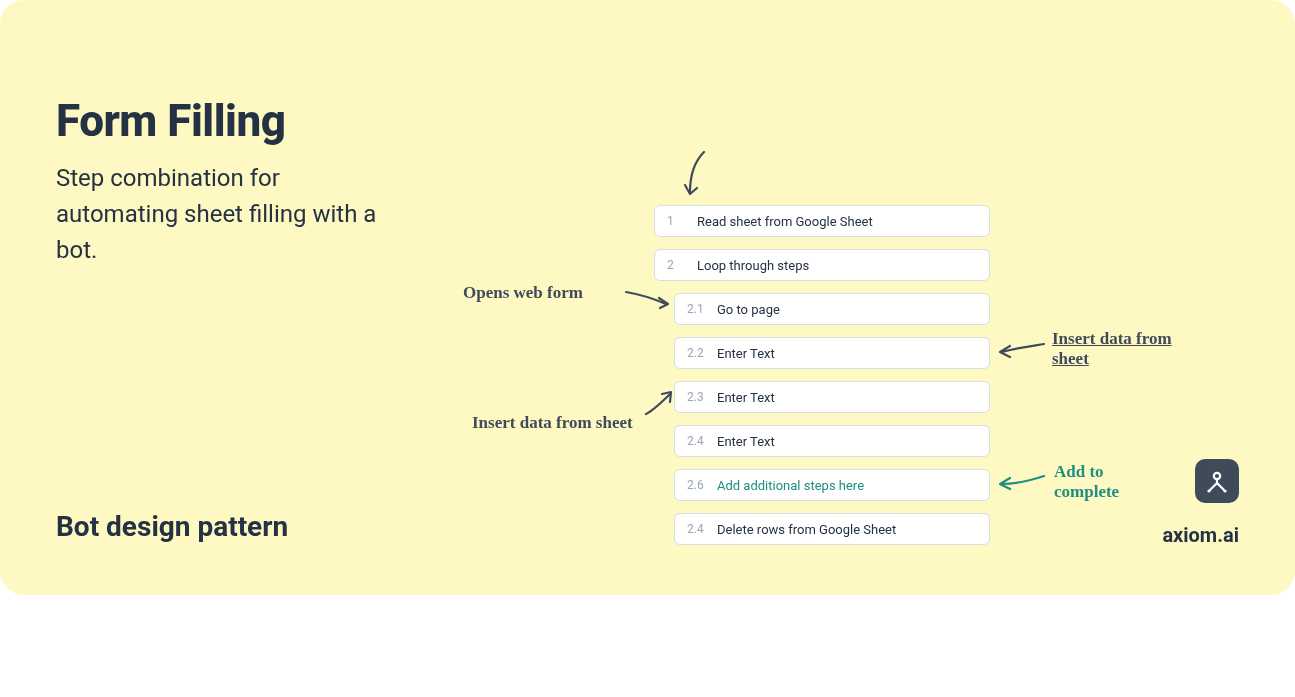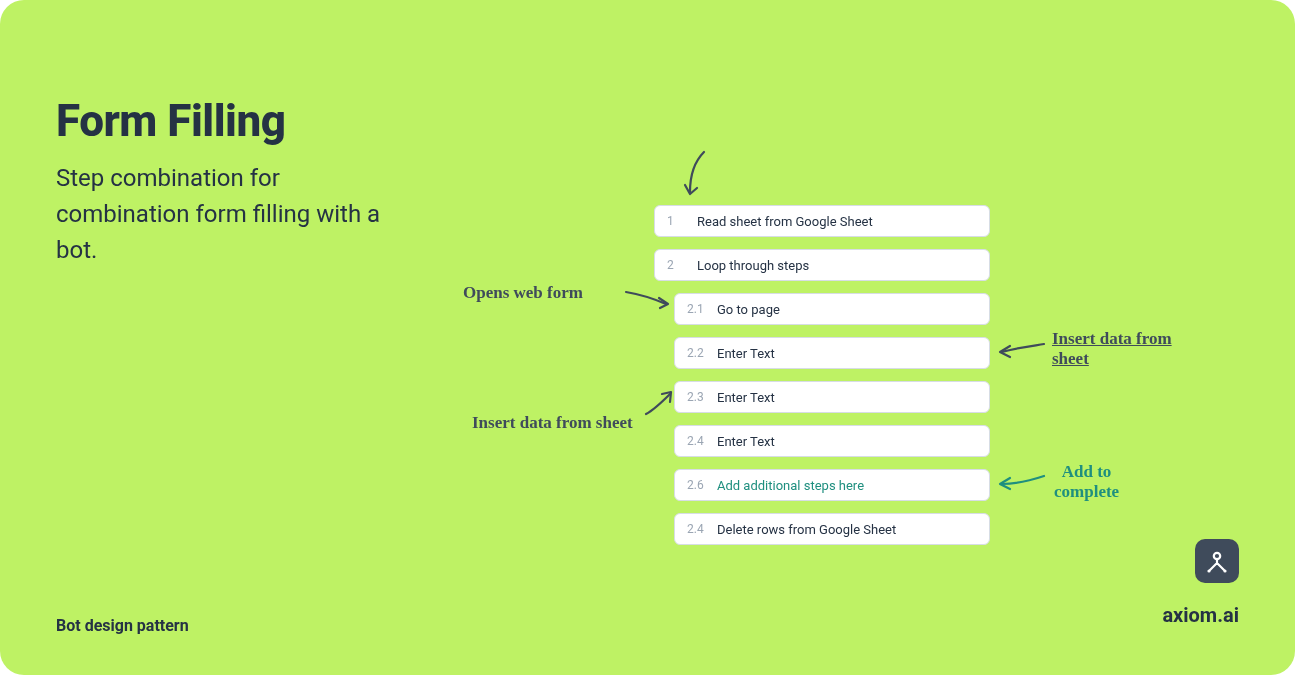--- a/index.html
+++ b/index.html
@@ -4,22 +4,22 @@
 <style>
   * { box-sizing: border-box; margin: 0; padding: 0; }
   html, body { width: 1295px; height: 697px; }
   body {
     font-family: -apple-system, BlinkMacSystemFont, "Segoe UI", Roboto, Helvetica, Arial, sans-serif;
     background: #fff;
   }
   .canvas {
     position: relative;
     width: 1295px;
-    height: 675px;
-    background: #bef264;
+    height: 595px;
+    background: #fef9c3;
     border-radius: 24px;
     overflow: hidden;
   }
   .title {
     position: absolute;
     left: 56px;
     top: 95px;
     font-size: 44px;
     font-weight: 800;
     color: #253244;
@@ -31,22 +31,22 @@
     top: 160px;
     width: 340px;
     font-size: 24px;
     font-weight: 400;
     line-height: 1.5;
     color: #253244;
   }
   .footer-label {
     position: absolute;
     left: 56px;
-    bottom: 40px;
-    font-size: 16px;
+    bottom: 52px;
+    font-size: 28px;
     font-weight: 700;
     color: #253244;
   }
   .brand {
     position: absolute;
     right: 56px;
     bottom: 48px;
     font-size: 20px;
     font-weight: 700;
     color: #253244;
@@ -92,30 +92,30 @@
   .step.accent .step-text { color: #1f8f7f; }
   .annot {
     position: absolute;
     font-family: "Segoe Script", "Comic Sans MS", "Bradley Hand", cursive;
     font-size: 17px;
     font-weight: 600;
     line-height: 1.2;
     color: #3f4b5b;
     white-space: pre-line;
   }
-  .annot.accent { color: #1f8f7f; text-align: center; }
+  .annot.accent { color: #1f8f7f; }
   .arrow { position: absolute; pointer-events: none; }
 </style>
 </head>
 <body>
 
 <div class="canvas">
 
   <h1 class="title">Form Filling</h1>
-  <p class="subtitle">Step combination for combination form filling with a bot.</p>
+  <p class="subtitle">Step combination for automating sheet filling with a bot.</p>
 
   <div class="steps">
     <div class="step">
       <span class="step-num">1</span>
       <span class="step-text">Read sheet from Google Sheet</span>
     </div>
     <div class="step">
       <span class="step-num">2</span>
       <span class="step-text">Loop through steps</span>
     </div>

